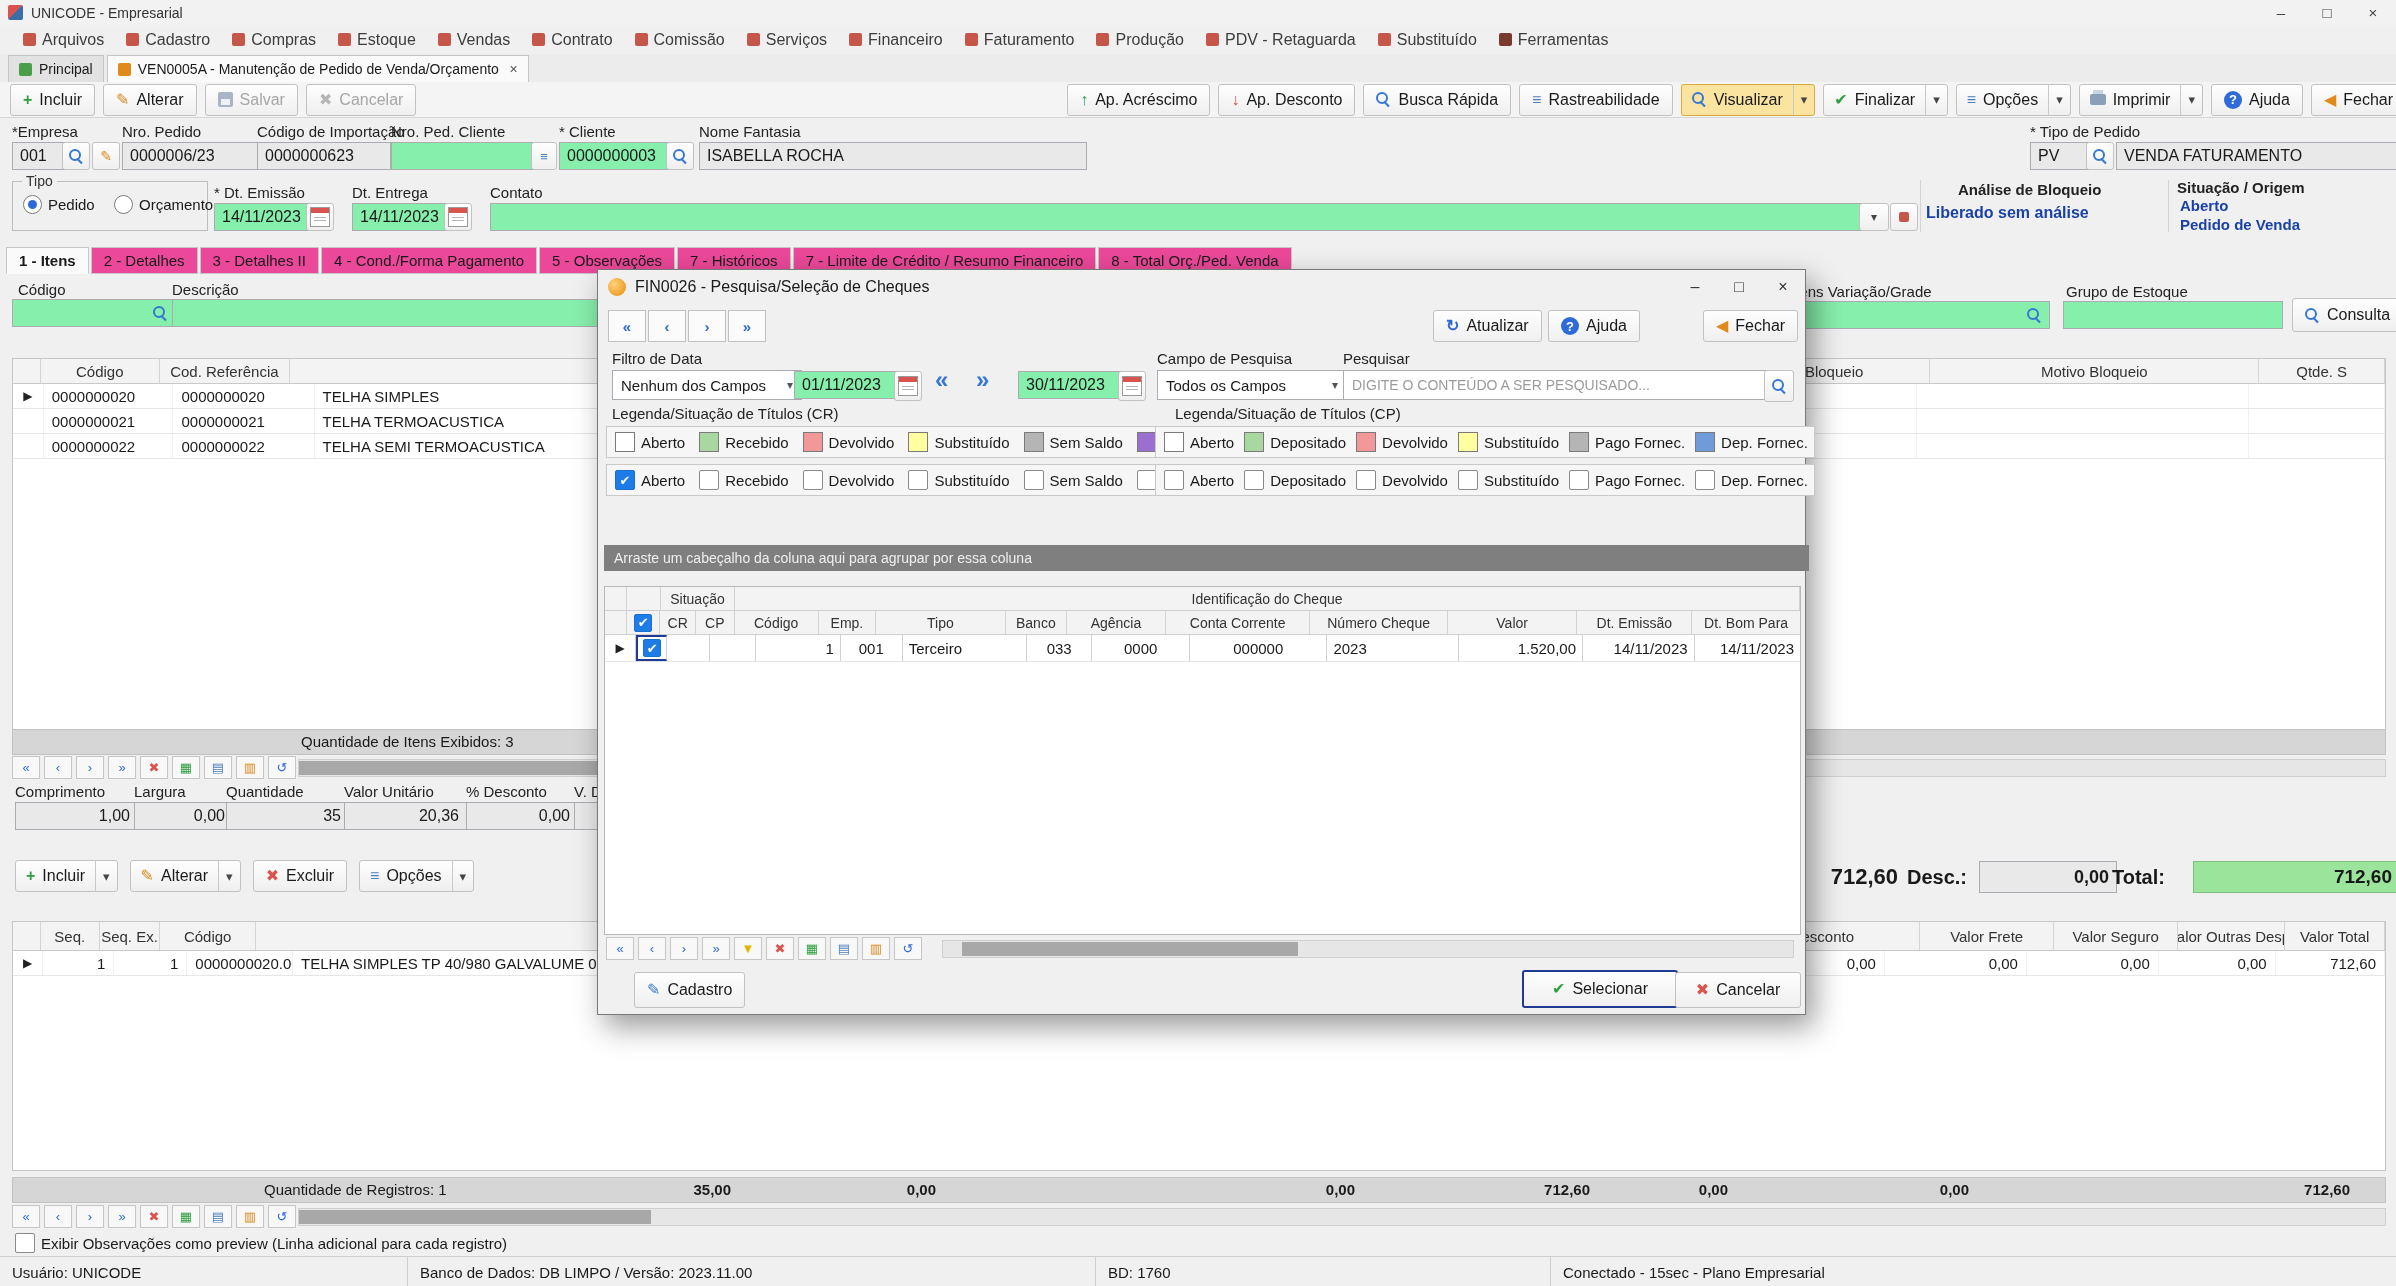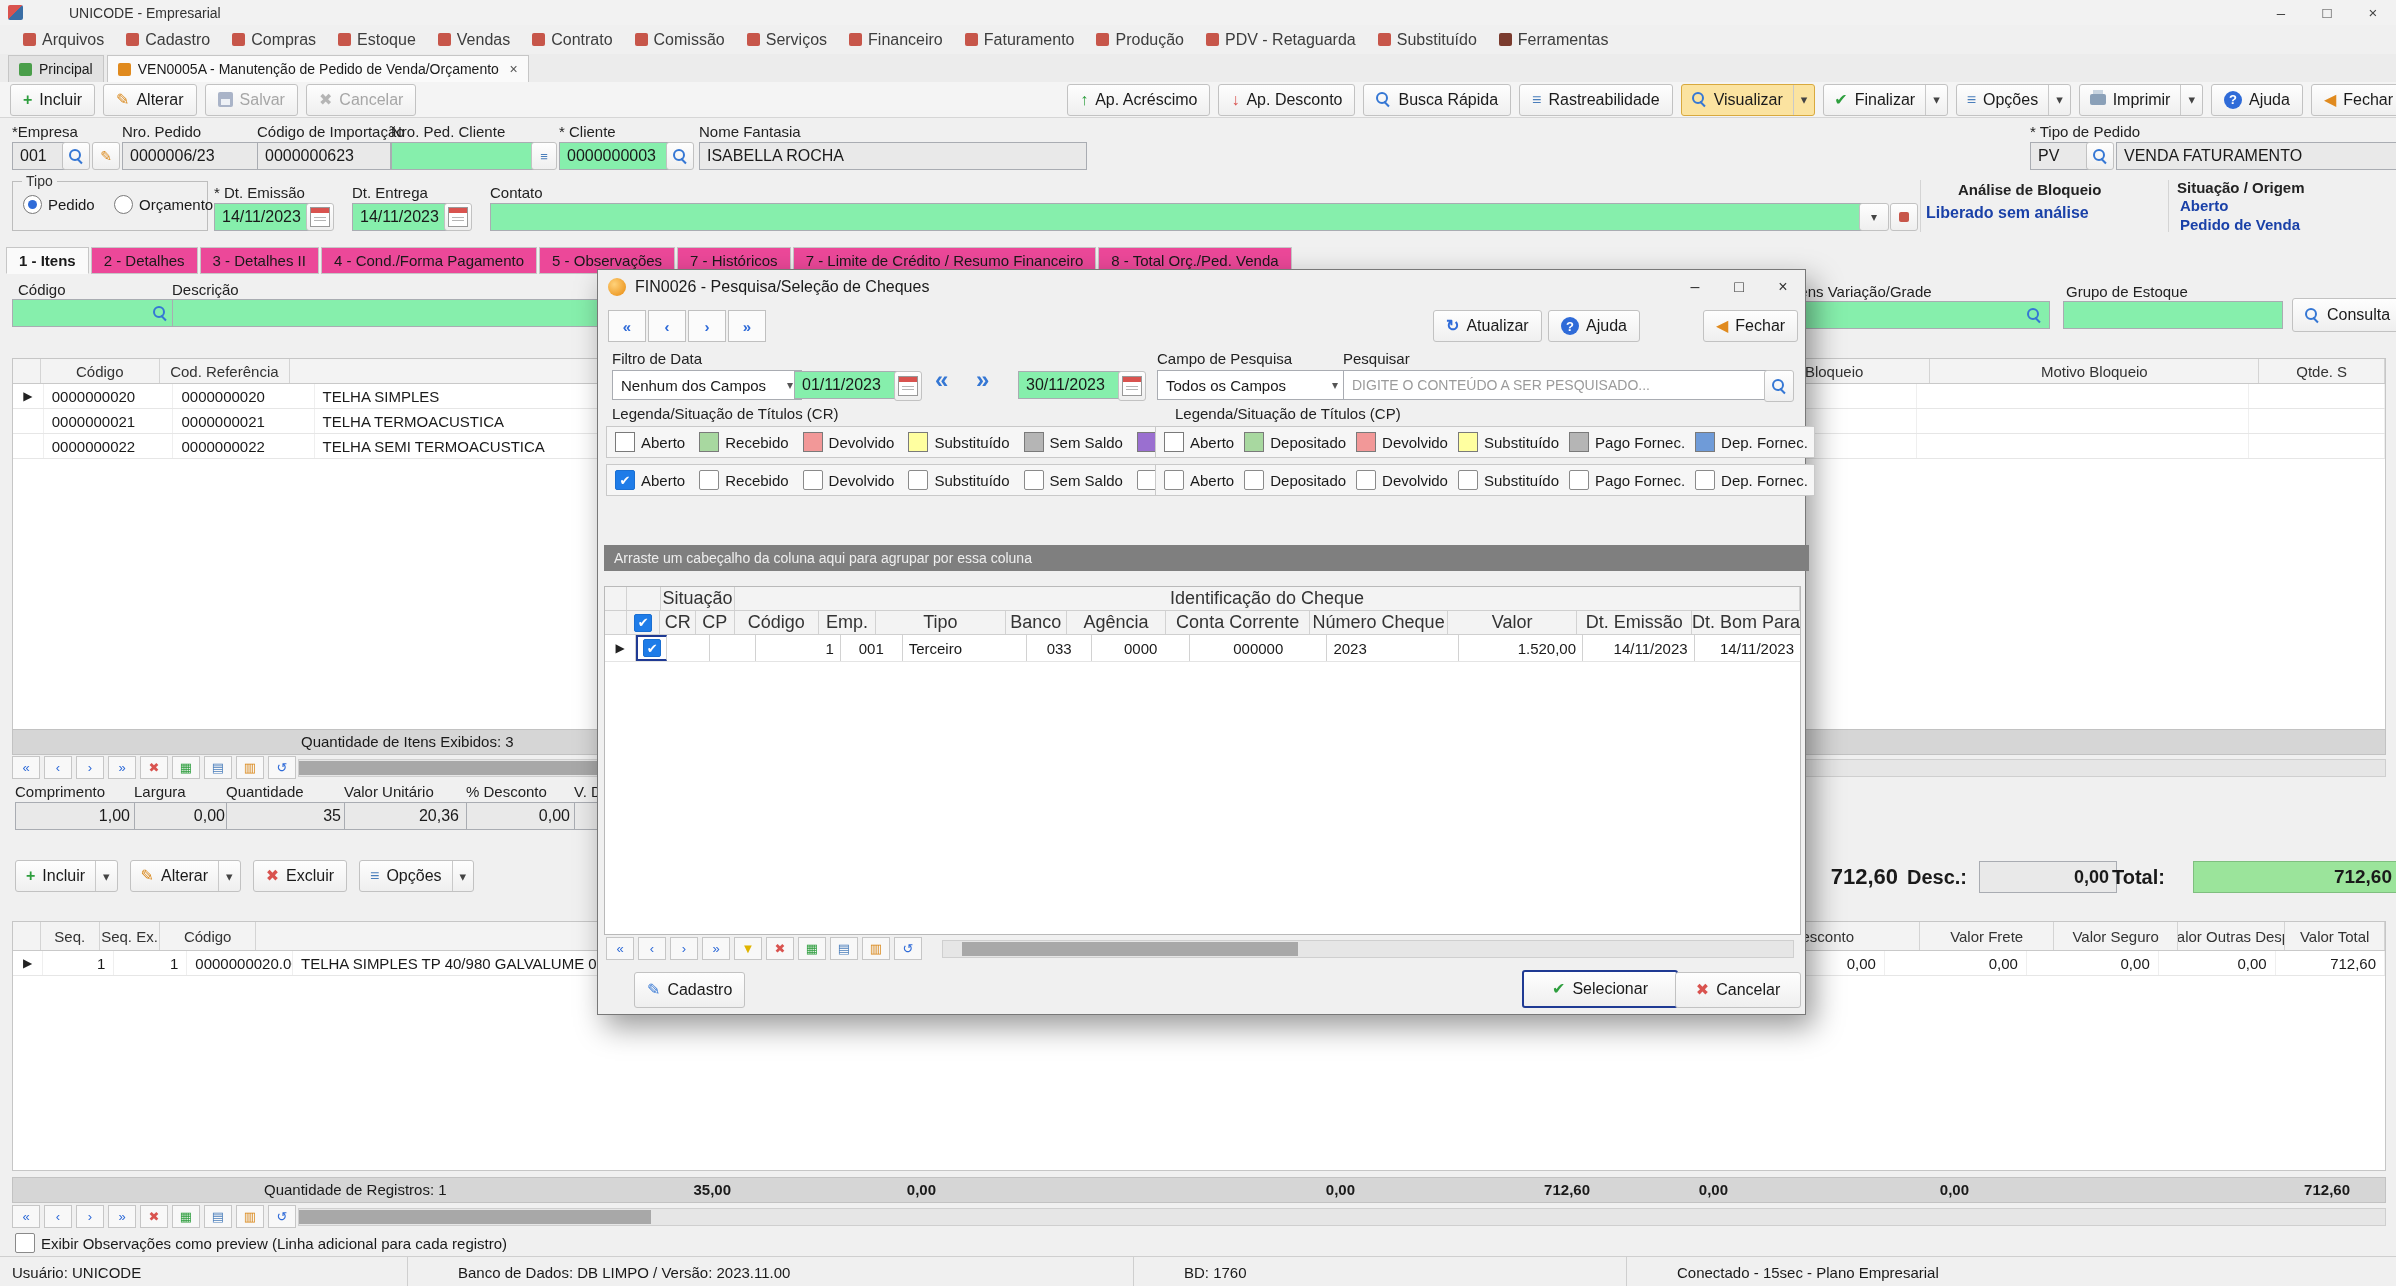--- a/index.html
+++ b/index.html
@@ -1,17 +1,17 @@
 <!DOCTYPE html>
 <html><head>
 <meta charset="utf-8">
 <style>
   html,body{margin:0;padding:0;background:#555;}
   #app{position:relative;width:2396px;height:1286px;background:#f0f0f0;font-family:"Liberation Sans",sans-serif;font-size:16px;color:#1a1a1a;overflow:hidden;}
-  .abs{position:absolute;gap:38px;}
+  .abs{position:absolute;}
   .flex{display:flex;align-items:center;}
   .lbl{position:absolute;font-size:15px;color:#222;white-space:nowrap;}
   .fld{position:absolute;display:flex;align-items:center;padding:0 7px;height:26px;border:1px solid #a9acb2;background:#86efac;font-size:16px;white-space:nowrap;overflow:hidden;}
   .fld.ro{background:#e9e9e9;}
   .fld.num{justify-content:flex-end;}
   .btn{display:inline-flex;align-items:center;gap:7px;height:30px;padding:0 12px;border:1px solid #c2c2c2;border-radius:3px;background:linear-gradient(#fefefe,#efefef);font-size:16px;white-space:nowrap;}
   .btn.dis{color:#a6a6a6;}
   .btn.dis .gly{color:#b5b5b5 !important;}
   .split{display:inline-flex;align-items:stretch;height:30px;border:1px solid #c2c2c2;border-radius:3px;background:linear-gradient(#fefefe,#efefef);}
   .split .main{display:flex;gap:7px;padding:0 10px;align-items:center;font-size:16px;white-space:nowrap;}
@@ -77,21 +77,21 @@
   .dlgico{width:18px;height:18px;border-radius:50%;background:radial-gradient(circle at 35% 35%,#ffd27a,#e8890c);flex:0 0 auto;}
   .dwbtns{margin-left:auto;display:flex;height:100%;}
   .dwbtn{width:44px;display:flex;align-items:center;justify-content:center;font-size:16px;color:#333;}
   .dnavbtn{position:absolute;width:36px;height:30px;display:flex;align-items:center;justify-content:center;border:1px solid #c0c0c0;background:#fbfbfb;color:#2f6bd8;font-size:15px;font-weight:bold;}
   .combo{position:absolute;height:28px;border:1px solid #a9acb2;background:#fff;display:flex;align-items:center;justify-content:space-between;padding:0 8px;font-size:15px;white-space:nowrap;}
   .combo .arrsp{color:#555;font-size:12px;margin-left:8px;}
   .legrow{position:absolute;height:30px;border:1px solid #c9c9c9;background:#f6f6f6;display:flex;align-items:center;gap:14px;padding:0 8px;overflow:hidden;}
   .groupbar{position:absolute;left:6px;width:1195px;height:26px;background:#7f7f7f;color:#efefef;display:flex;align-items:center;padding-left:10px;font-size:14px;}
   .dg .c{border-right:1px solid #d2d2d2;}
   .dgh{display:flex;background:#f3f3f3;border-bottom:1px solid #cfcfcf;height:23px;}
-  .dgh .c{display:flex;align-items:center;justify-content:center;font-size:18px;color:#333;overflow:hidden;white-space:nowrap;}
+  .dgh .c{display:flex;align-items:center;justify-content:center;font-size:14px;color:#333;overflow:hidden;white-space:nowrap;}
   .dgr{display:flex;height:26px;border-bottom:1px solid #e4e4e4;background:#fff;}
   .dgr .c{display:flex;align-items:center;padding:0 6px;font-size:15px;overflow:hidden;white-space:nowrap;}
   .focuscell{border:2px solid #1f3a93;display:flex;align-items:center;justify-content:center;padding:0 !important;}
   .helpico{width:18px;height:18px;border-radius:50%;background:#2f6bd8;color:#fff;display:inline-flex;align-items:center;justify-content:center;font-size:13px;font-weight:bold;flex:0 0 auto;}
   .ic-print{width:16px;height:11px;background:#8aa0b8;border-radius:2px;position:relative;flex:0 0 auto;}
   .ic-print::before{content:"";position:absolute;top:-4px;left:3px;right:3px;height:4px;background:#c8d4e0;}
   .ic-save{width:15px;height:15px;background:#aab4c8;border-radius:2px;position:relative;flex:0 0 auto;}
   .ic-save::after{content:"";position:absolute;left:3px;right:3px;bottom:2px;height:6px;background:#eef1f6;}
   .vsep{position:absolute;width:1px;background:#d4d4d4;}
   .searchinput{position:absolute;height:28px;border:1px solid #a9acb2;background:#fff;font-family:"Liberation Sans",sans-serif;font-size:14px;padding:0 8px;color:#333;}

